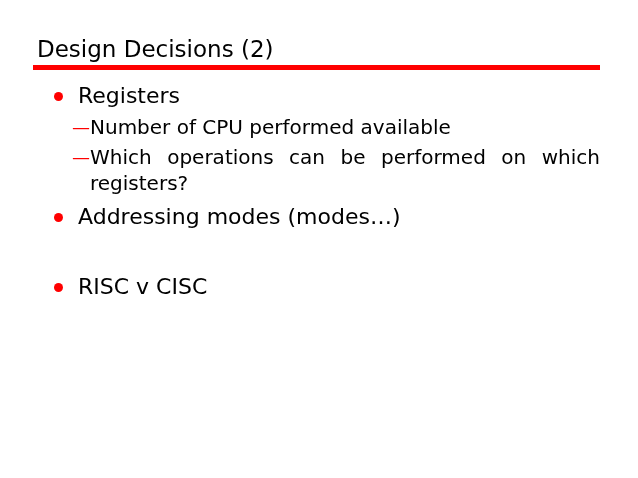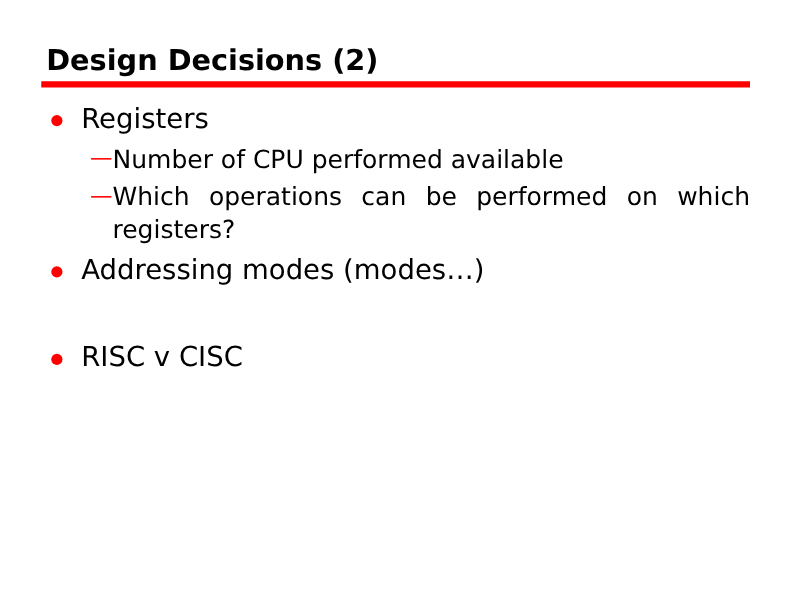--- a/index.html
+++ b/index.html
@@ -12,37 +12,37 @@
     width: 638px;
     height: 478px;
     background: #ffffff;
     overflow: hidden;
     font-family: "DejaVu Sans", sans-serif;
     color: #000000;
   }
   .slide-title {
     margin: 37px 0 0 37px;
     font-family: "DejaVu Sans", sans-serif;
-    font-weight: bold;
+    font-weight: normal;
     font-size: 23px;
     line-height: 25px;
     color: #000000;
     letter-spacing: 0px;
     white-space: nowrap;
   }
   .title-rule {
     margin: 3px 0 0 33px;
     width: 567px;
     height: 5px;
     background: #ff0000;
   }
   .bullet-l1 {
     display: flex;
     align-items: flex-start;
-    padding-left: 41px;
+    padding-left: 54px;
     font-size: 22px;
     line-height: 28px;
     color: #000000;
   }
   .bullet-l1 .dot {
     flex: none;
     width: 9px;
     height: 9px;
     margin-top: 10px;
     margin-right: 15px;

